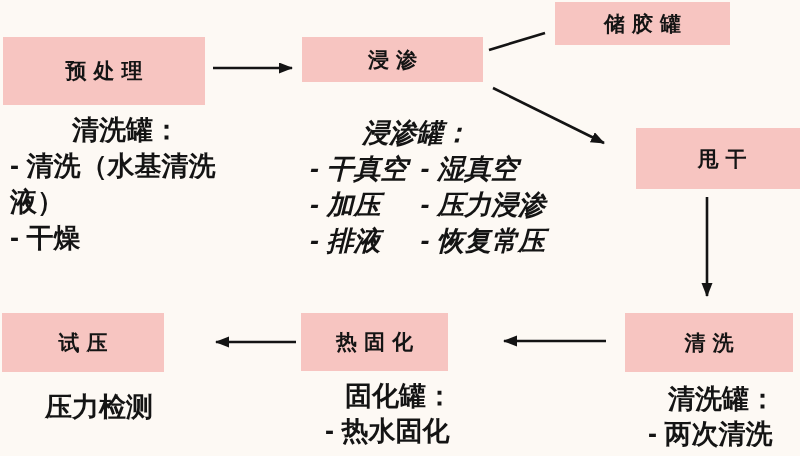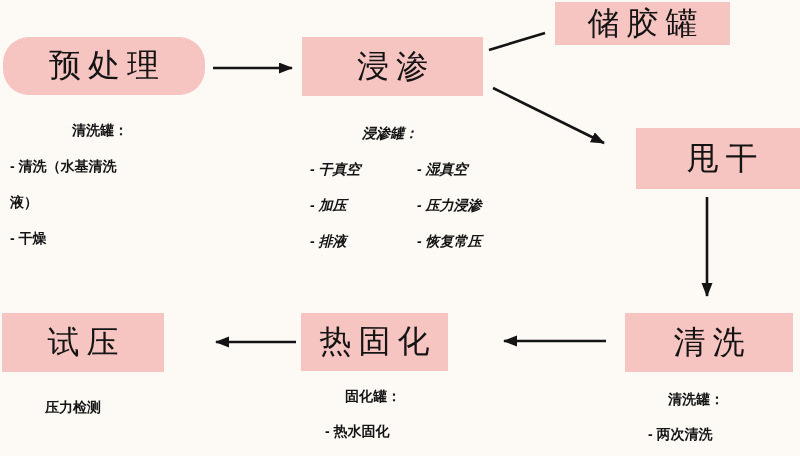--- a/index.html
+++ b/index.html
@@ -24,29 +24,29 @@
     position:absolute;left:0;top:0;width:800px;height:456px;
     pointer-events:none;
   }
   .arrow-layer line{stroke:var(--ink);stroke-width:2.6;}
   .node{
     position:absolute;
     background:var(--box-bg);
     display:flex;align-items:center;justify-content:center;
   }
   .node-label{
-    font-size:32px;
-    font-weight:normal;
+    font-size:21px;
+    font-weight:bold;
     letter-spacing:7px;
     text-indent:7px; 
     white-space:nowrap;
   }
   .note{
     position:absolute;
-    font-size:14px;
+    font-size:27px;
     font-weight:600;
     line-height:36px;
     white-space:nowrap;
   }
   .note-sm{line-height:35px;}
   .col1{display:inline-block;width:103px;}
 </style>
 </head>
 <body>
 
@@ -59,25 +59,25 @@
       </marker>
     </defs>
     <line x1="213" y1="68" x2="292" y2="68" marker-end="url(#ah)"></line>
     <line x1="489" y1="50" x2="545" y2="33"></line>
     <line x1="493" y1="88" x2="604" y2="143" marker-end="url(#ah)"></line>
     <line x1="707" y1="197" x2="707" y2="296" marker-end="url(#ah)"></line>
     <line x1="606" y1="341" x2="504" y2="341" marker-end="url(#ah)"></line>
     <line x1="296" y1="342" x2="216" y2="342" marker-end="url(#ah)"></line>
   </svg>
 
-  <div class="node" style="left:3px;top:37px;width:202px;height:58px;border-radius:26px;">
+  <div class="node" style="left:3px;top:37px;width:202px;height:68px;">
     <span class="node-label">预处理</span>
   </div>
 
-  <div class="node" style="left:302px;top:37px;width:181px;height:59px;">
+  <div class="node" style="left:302px;top:37px;width:181px;height:45px;">
     <span class="node-label">浸渗</span>
   </div>
 
   <div class="node" style="left:555px;top:2px;width:175px;height:43px;">
     <span class="node-label">储胶罐</span>
   </div>
 
   <div class="node" style="left:623px;top:128px;width:172px;height:61px;margin-left:13px;">
     <span class="node-label">甩干</span>
   </div>

